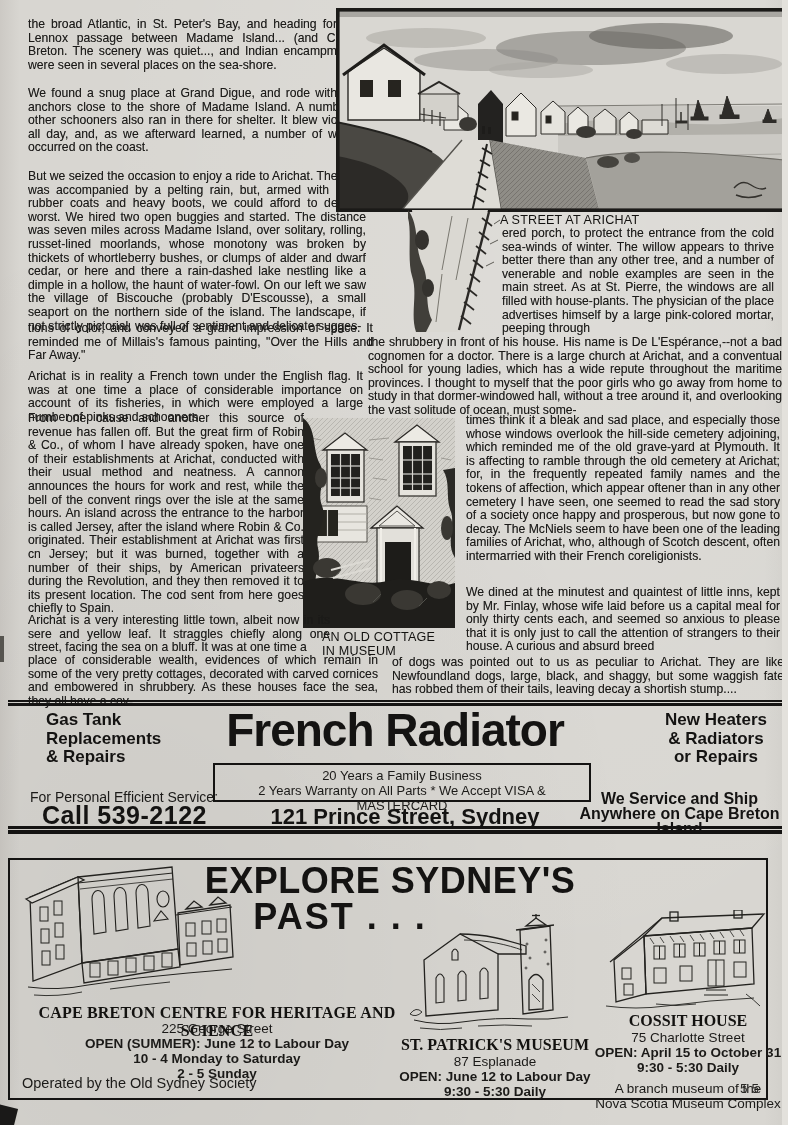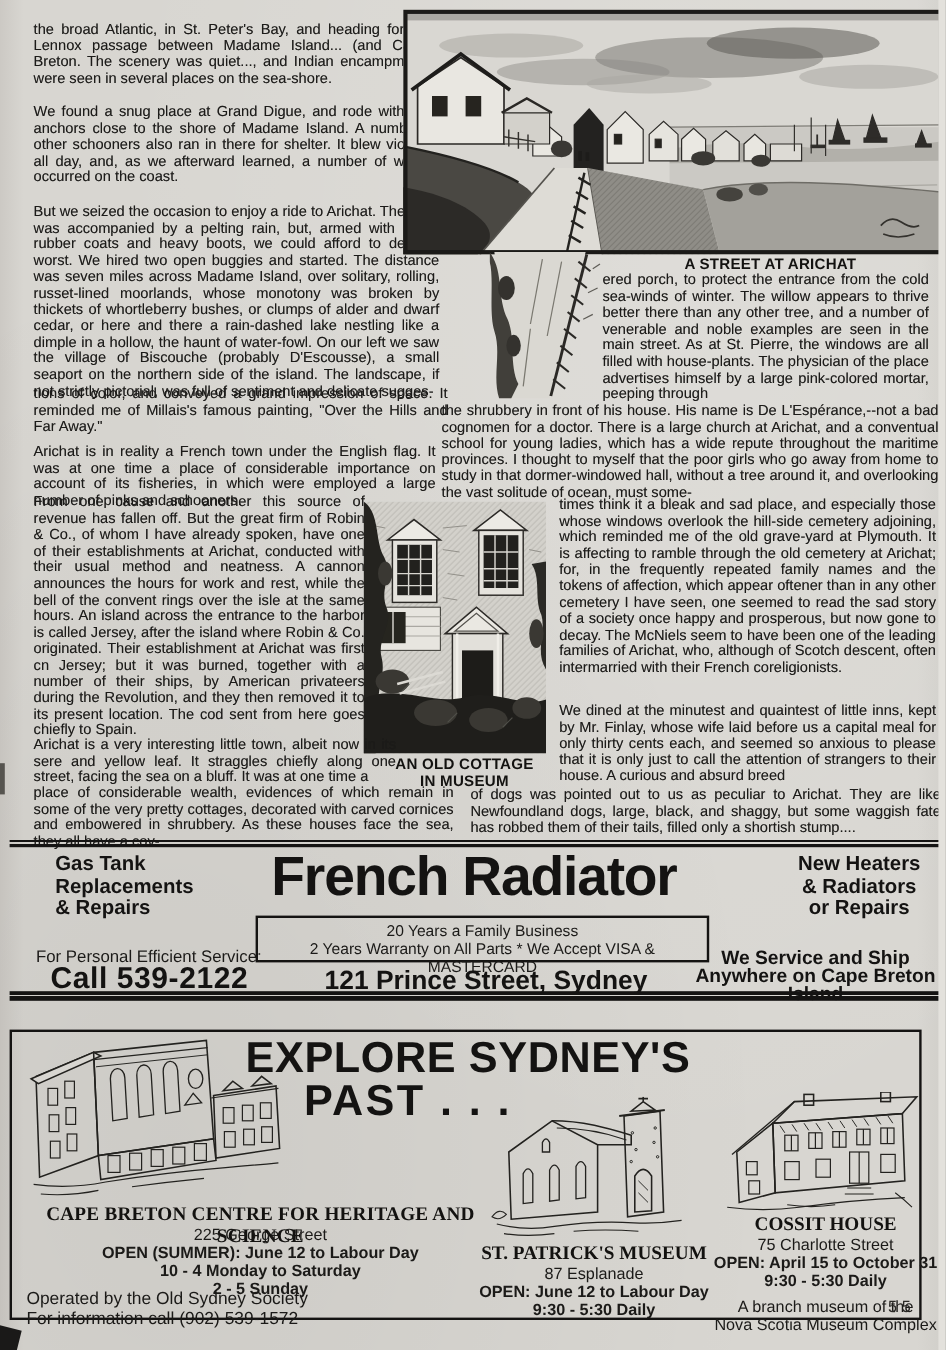--- a/index.html
+++ b/index.html
@@ -10,21 +10,21 @@
       radial-gradient(ellipse at 72% 18%, rgba(255,255,255,.16), transparent 60%),
       radial-gradient(ellipse at 18% 85%, rgba(0,0,0,.05), transparent 55%),
       linear-gradient(90deg,#ccc9c4 0,#d8d6d1 2.5%,#d8d6d1 97%,#d0cec9 100%),
       #d8d6d1;
   }
   .abs{position:absolute;}
   .txt{
     font-size:12.2px;line-height:13.6px;text-align:justify;
     color:#1c1b19;text-shadow:0 0 .5px rgba(25,25,25,.45);
   }
-  .cap{font-weight:700;font-size:12.6px;line-height:14px;text-align:center;letter-spacing:.2px;color:#131210;}
+  .cap{font-weight:400;font-size:12.6px;line-height:14px;letter-spacing:.2px;color:#131210;}
   .center{text-align:center;}
   .serif{font-family:"Liberation Serif",serif;font-weight:700;color:#131210;}
   .rule{background:linear-gradient(#151413 0 2px,rgba(0,0,0,0) 2px 3.2px,#151413 3.2px 100%);}
   .adbox{border:2px solid #141312;}
   .small-bold{font-weight:700;font-size:13.5px;line-height:15px;}
   .addr{font-size:13.5px;line-height:15px;}
   svg{display:block;}
 </style>
 </head>
 <body>
@@ -258,21 +258,21 @@
     </svg>
   </div>
 
   <div class="abs cap" style="left:322px;top:630px;width:130px;">
     <div>AN OLD COTTAGE</div>
     <div>IN MUSEUM</div>
   </div>
 
   <div class="abs txt" style="left:28px;top:614px;width:302px;">Arichat is a very interesting little town, albeit now in its sere and yellow leaf. It straggles chiefly along one street, facing the sea on a bluff. It was at one time a</div>
   <div class="abs txt" style="left:28px;top:654px;width:350px;">place of considerable wealth, evidences of which remain in some of the very pretty cottages, decorated with carved cornices and embowered in shrubbery. As these houses face the sea, they all have a cov-</div>
-  <div class="abs txt" style="left:392px;top:656px;width:392px;">of dogs was pointed out to us as peculiar to Arichat. They are like Newfoundland dogs, large, black, and shaggy, but some waggish fate has robbed them of their tails, filled only a shortish stump....</div>
+  <div class="abs txt" style="left:392px;top:656px;width:392px;">of dogs was pointed out to us as peculiar to Arichat. They are like Newfoundland dogs, large, black, and shaggy, but some waggish fate has robbed them of their tails, leaving decay a shortish stump....</div>
 
   <div class="abs rule" style="left:8px;top:700px;width:776px;height:6px;"></div>
 
   <div class="abs" style="left:46px;top:711px;font-size:17px;line-height:18.5px;font-weight:700;color:#141312;">
     <div>Gas Tank</div>
     <div>Replacements</div>
     <div>&amp; Repairs</div>
   </div>
 
   <div class="abs center" style="left:190px;top:703px;width:410px;font-size:46px;font-weight:700;letter-spacing:-1px;color:#141312;">French Radiator</div>
@@ -450,21 +450,20 @@
 
     <div class="abs serif center" style="left:16px;top:144px;width:382px;font-size:16px;letter-spacing:.2px;">CAPE BRETON CENTRE FOR HERITAGE AND SCIENCE</div>
     <div class="abs center" style="left:16px;top:161px;width:382px;">
       <div class="addr">225 George Street</div>
       <div class="small-bold">OPEN (SUMMER): June 12 to Labour Day</div>
       <div class="small-bold">10 - 4 Monday to Saturday</div>
       <div class="small-bold">2 - 5 Sunday</div>
     </div>
     <div class="abs" style="left:12px;top:216px;font-size:14.5px;line-height:15.5px;">
       <div>Operated by the Old Sydney Society</div>
-      <div>For information call (902) 539-1572</div>
     </div>
 
     <div class="abs center" style="left:388px;top:176px;width:194px;">
       <div class="serif" style="font-size:16px;">ST. PATRICK'S MUSEUM</div>
       <div class="addr">87 Esplanade</div>
       <div class="small-bold">OPEN: June 12 to Labour Day</div>
       <div class="small-bold">9:30 - 5:30 Daily</div>
     </div>
 
     <div class="abs center" style="left:578px;top:152px;width:200px;">

